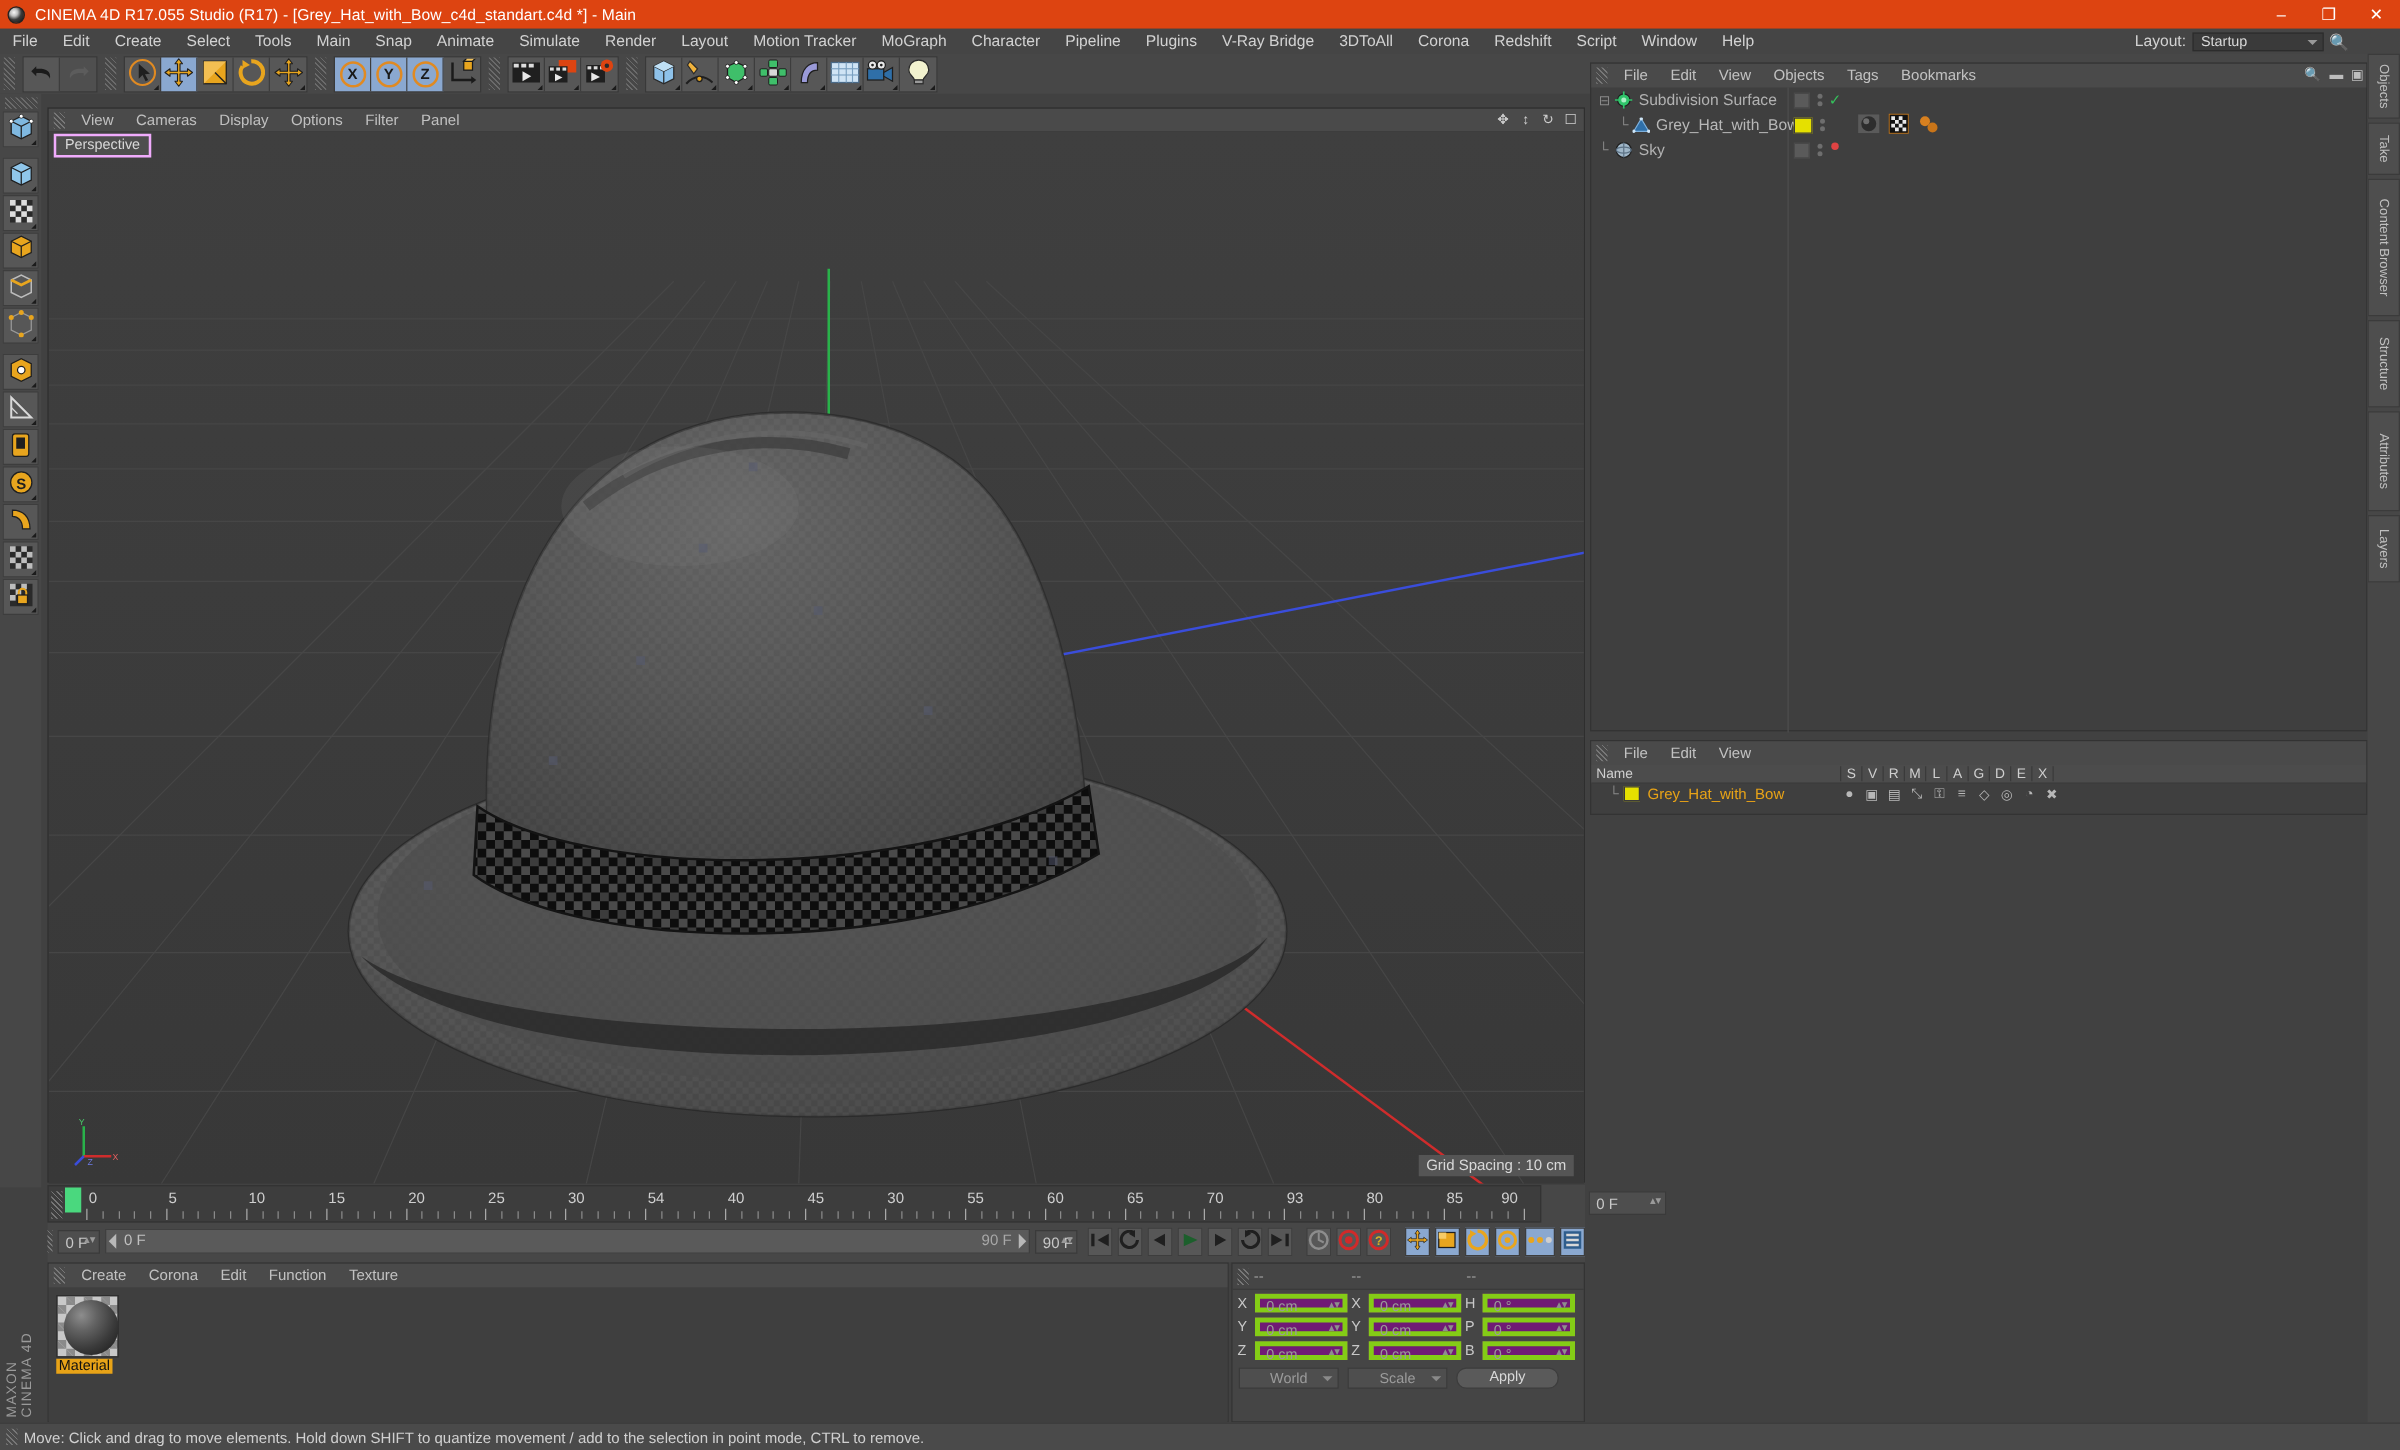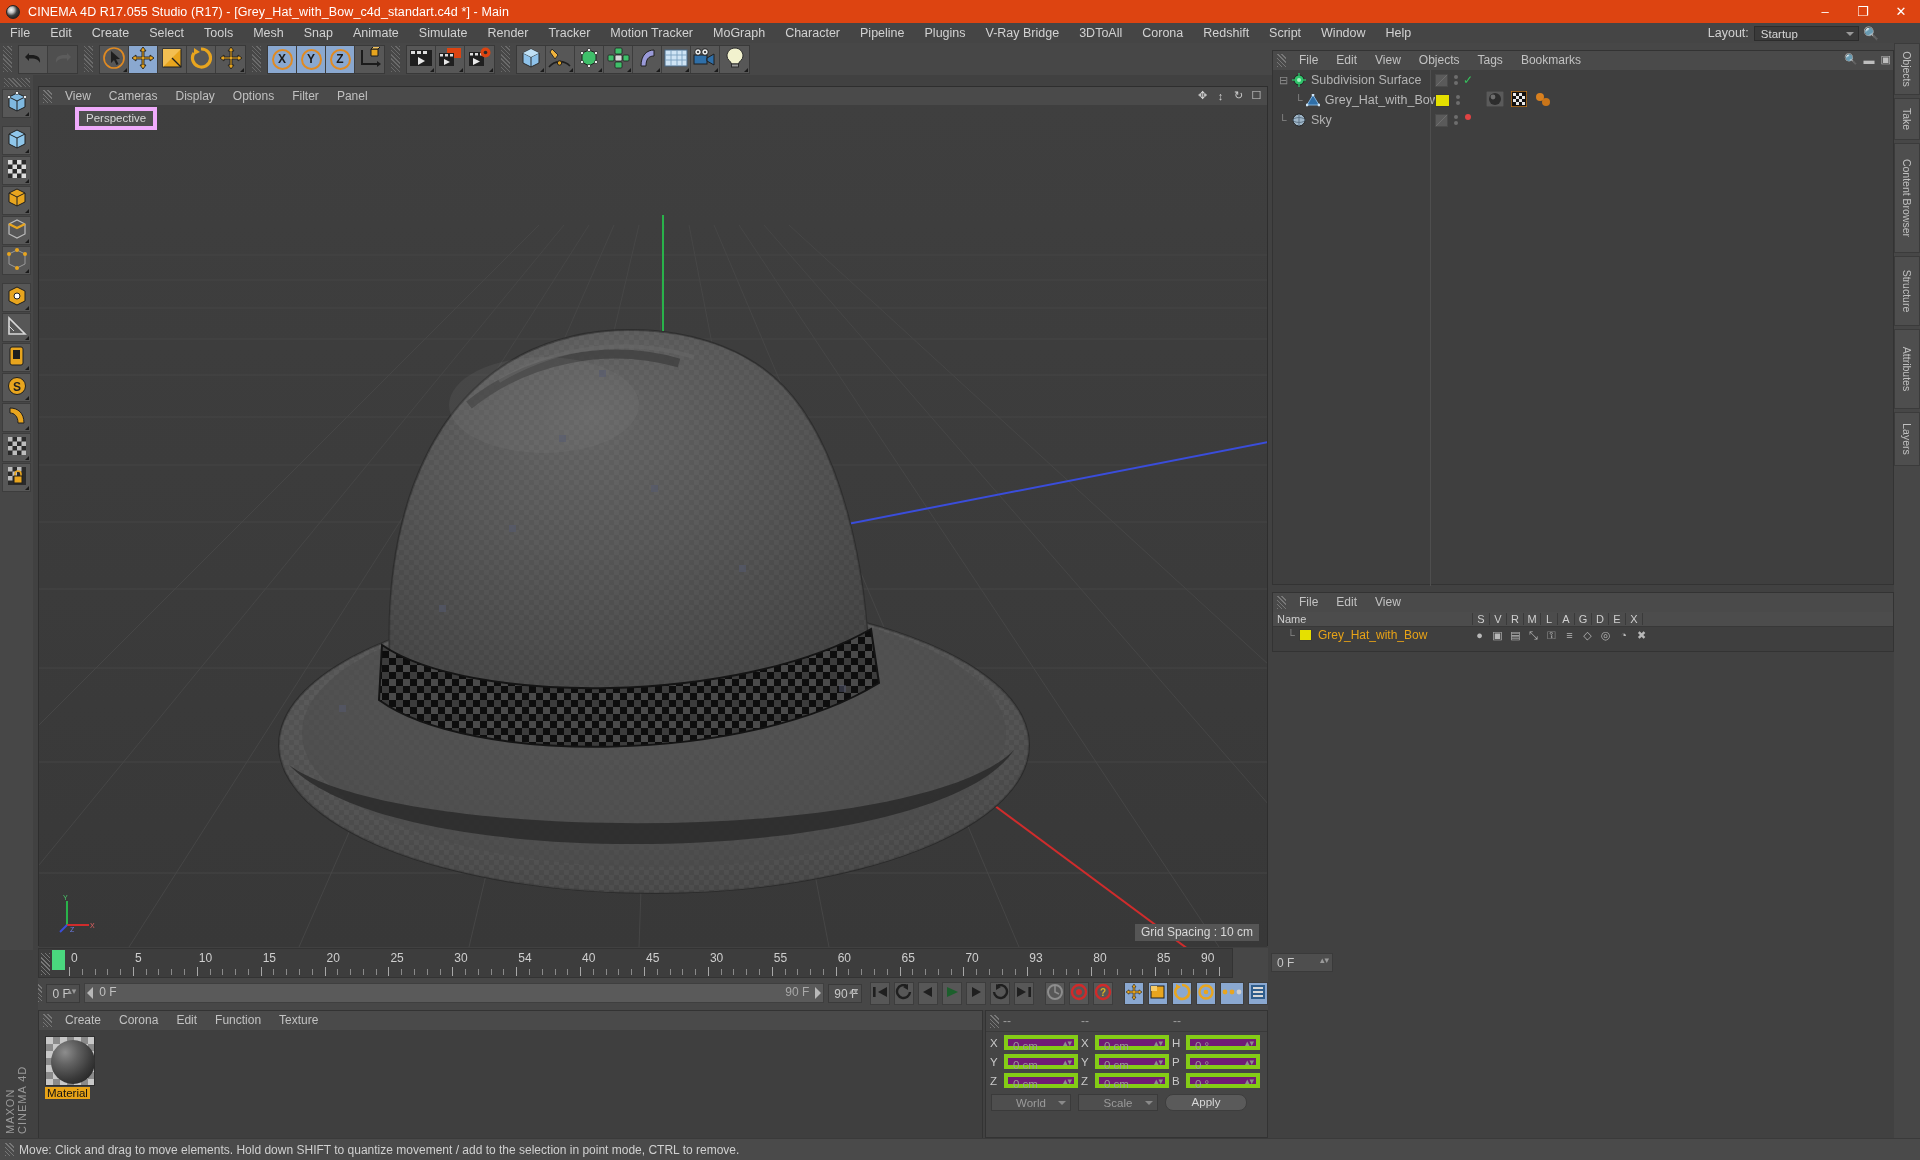--- a/index.html
+++ b/index.html
@@ -66,22 +66,22 @@
   #vpmenu { position:absolute; left:0; top:0; width:100%; height:18px; display:flex; align-items:center;
      background:#4a4a4a; }
   #vpmenu .vgrip { width:9px;height:13px;margin:0 4px;
      background-image:repeating-linear-gradient(45deg,#777 0 1px,transparent 1px 3px); }
   #vpmenu .vi { padding:0 9px; color:#c0c0c0; font-size:12px; line-height:18px; }
   #vpnav { position:absolute; right:4px; top:2px; display:flex; gap:5px; align-items:center; }
   #vpnav .nb { width:13px;height:13px; display:flex;align-items:center;justify-content:center;
      color:#cfcfcf; font-size:11px; }
   #vpcanvas { position:absolute; left:0; top:18px; width:100%; height:842px; overflow:hidden;
      background:#3c3c3c; }
-  #persplabel { position:absolute; left:4px; top:2px; background:#4e4e4e; border:4px solid #f0abfc;
-     color:#d8d8d8; font-size:11.5px; padding:1px 7px 2px; z-index:5;margin-left:32px;}
+  #persplabel { position:absolute; left:4px; top:2px; background:#4e4e4e; border:2px solid #f0abfc;
+     color:#d8d8d8; font-size:11.5px; padding:1px 7px 2px; z-index:5;}
   #gridlabel { position:absolute; right:8px; bottom:6px; background:#555; color:#d8d8d8;
      font-size:12px; padding:1px 6px 2px; z-index:5;margin-left:21px; }
   #axisgiz { position:absolute; left:20px; bottom:14px; width:40px; height:40px; z-index:5;}
 
   
   #tlwrap { position:absolute; left:38px; top:948px; width:1230px; height:62px; background:#474747; }
   #tlruler { position:absolute; left:0; top:0; width:1195px; height:30px; background:#3d3d3d;
      border:1px solid #333; }
   #tlgrip { position:absolute; left:2px; top:4px; width:9px; height:22px;
      background-image:repeating-linear-gradient(45deg,#777 0 1px,transparent 1px 3px); }
@@ -198,26 +198,26 @@
     <div class="close">✕</div>
   </div>
 </div>
 
 <div id="menubar">
     <div class="mi">File</div>
     <div class="mi">Edit</div>
     <div class="mi">Create</div>
     <div class="mi">Select</div>
     <div class="mi">Tools</div>
-    <div class="mi">Mesh</div>
+    <div class="mi">Main</div>
     <div class="mi">Snap</div>
     <div class="mi">Animate</div>
     <div class="mi">Simulate</div>
     <div class="mi">Render</div>
-    <div class="mi">Tracker</div>
+    <div class="mi">Layout</div>
     <div class="mi">Motion Tracker</div>
     <div class="mi">MoGraph</div>
     <div class="mi">Character</div>
     <div class="mi">Pipeline</div>
     <div class="mi">Plugins</div>
     <div class="mi">V-Ray Bridge</div>
     <div class="mi">3DToAll</div>
     <div class="mi">Corona</div>
     <div class="mi">Redshift</div>
     <div class="mi">Script</div>

